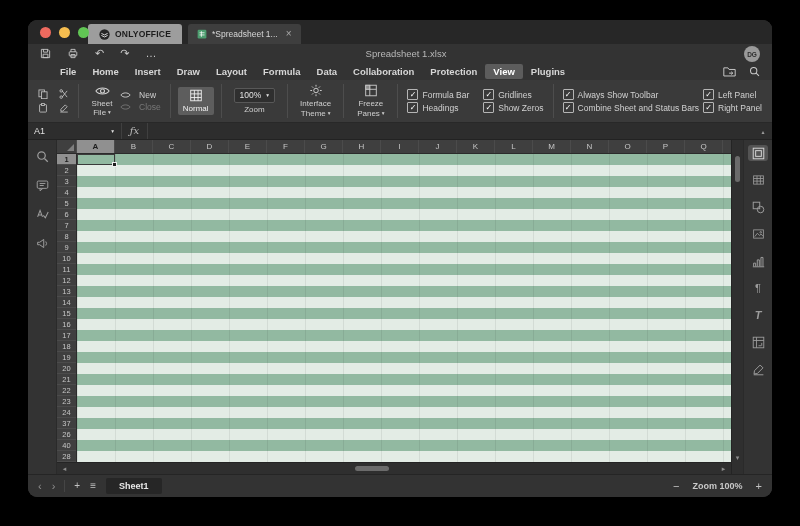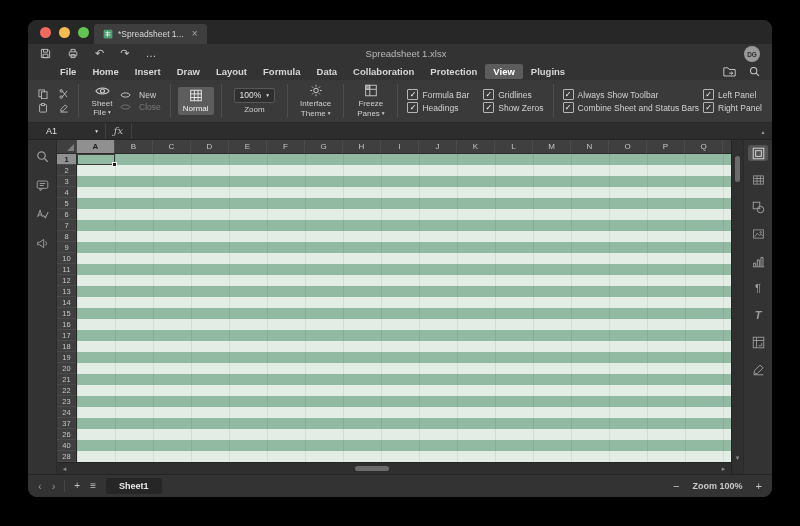--- a/index.html
+++ b/index.html
@@ -54,22 +54,22 @@
   .small-btn.disabled{opacity:.4;}
   .zoom-box{background:#2f2f2f;border:1px solid #585858;border-radius:2px;padding:0 5px;height:13px;
             font-size:8.5px;color:#e3e3e3;display:flex;align-items:center;gap:3px;}
   .cb-group{display:grid;grid-template-rows:repeat(2,1fr);grid-auto-flow:column;gap:2px 14px;align-self:center;padding:0 2px;}
   .cb{display:flex;align-items:center;gap:4px;color:#d2d2d2;font-size:8.5px;white-space:nowrap;}
   .cb .box{width:9px;height:9px;border:1px solid #b5b5b5;border-radius:1px;background:#3a3a3a;color:#fff;
            font-size:8px;display:flex;align-items:center;justify-content:center;line-height:1;}
 
   
   .fbar{height:16px;flex:0 0 auto;background:#2d2d2d;border-bottom:1px solid #222;display:flex;align-items:center;}
-  .namebox{width:78px;height:100%;box-sizing:border-box;display:flex;align-items:center;justify-content:space-between;
-           padding:0 7px 0 18px;border-right:1px solid #404040;color:#e0e0e0;font-size:9px;}
+  .namebox{width:94px;height:100%;box-sizing:border-box;display:flex;align-items:center;justify-content:space-between;
+           padding:0 7px 0 6px;border-right:1px solid #404040;color:#e0e0e0;font-size:9px;}
   .fx{width:26px;text-align:center;font-family:"DejaVu Serif", serif;font-style:italic;color:#bdbdbd;
       font-size:10px;border-right:1px solid #404040;height:100%;line-height:16px;box-sizing:border-box;}
   .finput{flex:1;color:#ddd;font-size:9px;padding:0 6px;}
   .fcollapse{width:18px;color:#9a9a9a;font-size:6px;text-align:center;}
 
   
   .main{flex:1;display:flex;min-height:0;background:#333;}
   .side{width:28px;flex:0 0 auto;display:flex;flex-direction:column;align-items:center;}
   .side.left{gap:13px;padding-top:8px;border-right:1px solid #2a2a2a;}
   .side.right{gap:11px;padding-top:5px;border-left:1px solid #2a2a2a;}
@@ -122,20 +122,29 @@
 
 <div class="window">
 
   <div class="tabbar">
     <div class="lights">
       <span class="light red"></span>
       <span class="light yellow"></span>
       <span class="light green"></span>
     </div>
     <div class="tabs">
+      <div class="app-tab">
+        <span>
+          <svg width="11" height="11" viewBox="0 0 16 16">
+              <circle cx="8" cy="8" r="7.5" fill="#262626"></circle>
+              <path d="M3.5 6.4 8 8.6l4.5-2.2M3.5 9.4 8 11.6l4.5-2.2" stroke="#dcdcdc" stroke-width="1.4" fill="none"></path>
+            </svg>
+        </span>
+        <span>ONLYOFFICE</span>
+      </div>
       <div class="doc-tab">
         <span>
           <svg width="10" height="10" viewBox="0 0 16 16">
               <rect x="1" y="1" width="14" height="14" rx="2" fill="var(--c-accent_green)"></rect>
               <path d="M4 6h8M4 9.5h8M7 3.5v9" stroke="#fff" stroke-width="1.2" fill="none"></path>
             </svg>
         </span>
         <span>*Spreadsheet 1...</span>
         <span class="tab-close">×</span>
       </div>

